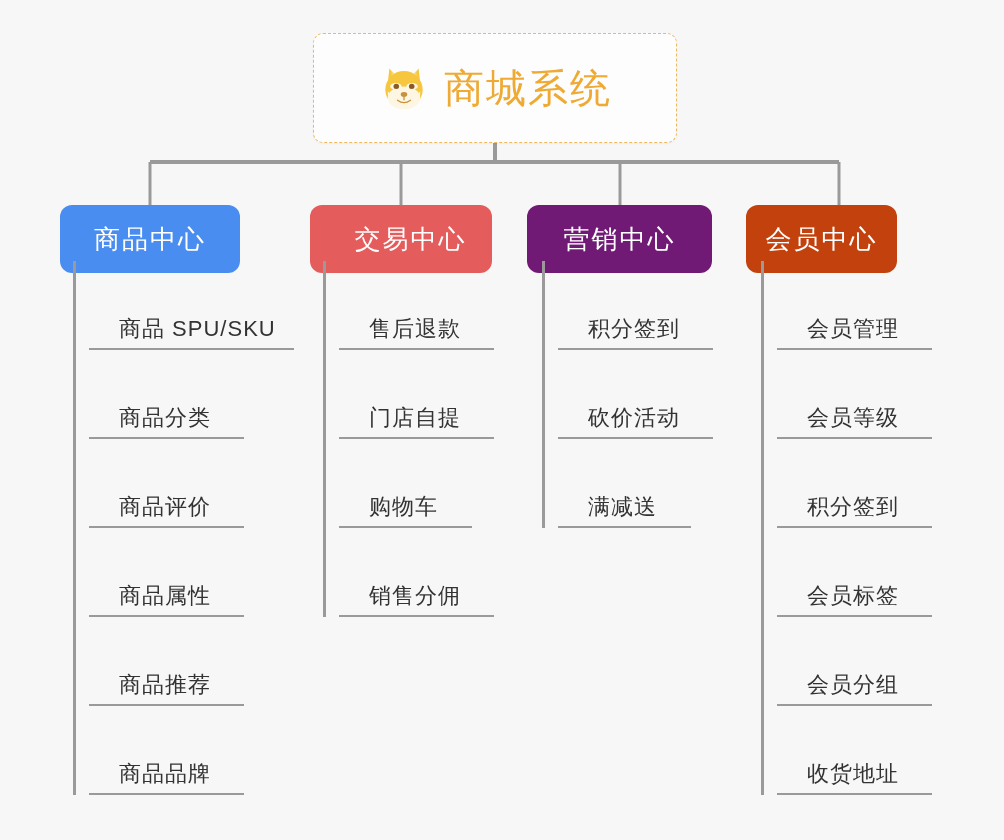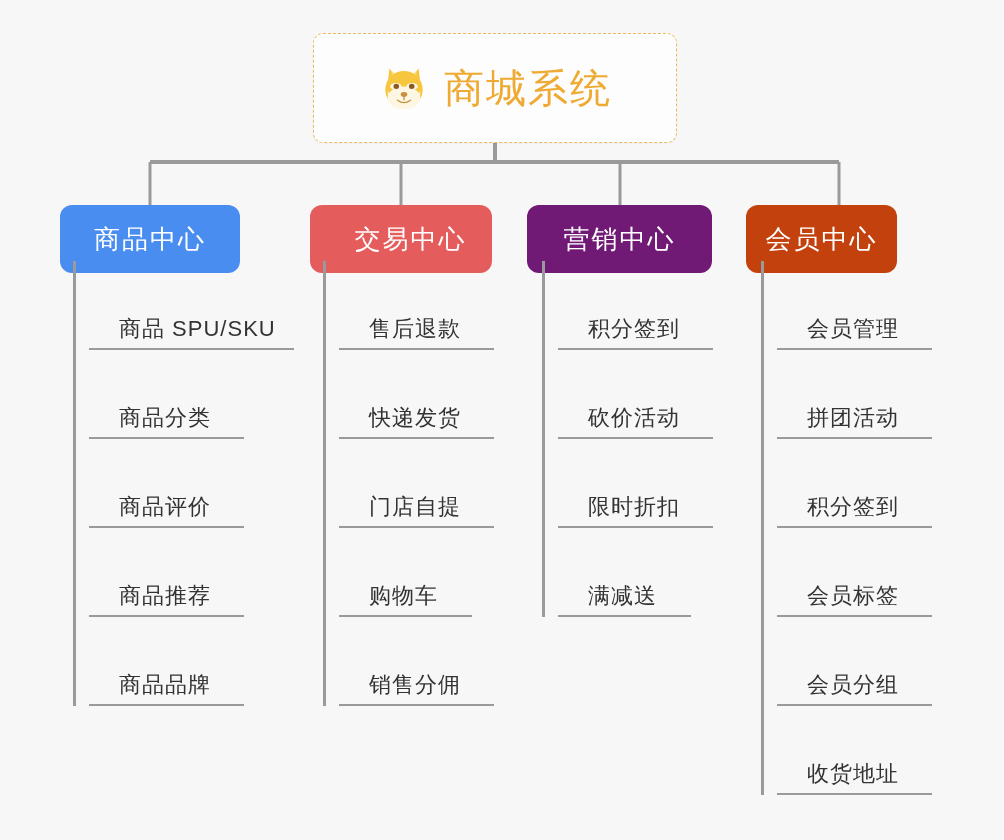--- a/index.html
+++ b/index.html
@@ -150,72 +150,69 @@
         <div class="leaf">
           <span class="leaf-label" style="width: 205px;">商品 SPU/SKU</span>
         </div>
         <div class="leaf">
           <span class="leaf-label" style="width: 155px;">商品分类</span>
         </div>
         <div class="leaf">
           <span class="leaf-label" style="width: 155px; margin-top: 40px;">商品评价</span>
         </div>
         <div class="leaf">
+          <span class="leaf-label" style="width: 155px;">商品属性</span>
+        </div>
+        <div class="leaf">
           <span class="leaf-label" style="width: 155px;">商品推荐</span>
         </div>
         <div class="leaf">
           <span class="leaf-label" style="width: 155px;">商品品牌</span>
         </div>
       </div>
       <div class="branch" style="left: 310px;">
         <div class="cat-box" style="background: rgb(228, 92, 92); width: 182px; padding-left: 19px;">交易中心</div>
       </div>
       <div class="leaf-list" style="left: 323px;">
         <div class="leaf">
           <span class="leaf-label" style="width: 155px;">售后退款</span>
         </div>
         <div class="leaf">
-          <span class="leaf-label" style="width: 155px;">快递发货</span>
-        </div>
-        <div class="leaf">
           <span class="leaf-label" style="width: 155px;">门店自提</span>
         </div>
         <div class="leaf">
           <span class="leaf-label" style="width: 133px;">购物车</span>
         </div>
         <div class="leaf">
           <span class="leaf-label" style="width: 155px;">销售分佣</span>
         </div>
       </div>
       <div class="branch" style="left: 527px;">
         <div class="cat-box" style="background: #701a75; width: 185px;">营销中心</div>
       </div>
       <div class="leaf-list" style="left: 542px;">
         <div class="leaf">
           <span class="leaf-label" style="width: 155px;">积分签到</span>
         </div>
         <div class="leaf">
           <span class="leaf-label" style="width: 155px;">砍价活动</span>
         </div>
         <div class="leaf">
-          <span class="leaf-label" style="width: 155px;">限时折扣</span>
-        </div>
-        <div class="leaf">
           <span class="leaf-label" style="width: 133px;">满减送</span>
         </div>
       </div>
       <div class="branch" style="left: 746px;">
         <div class="cat-box" style="background: #c2410c; width: 151px;">会员中心</div>
       </div>
       <div class="leaf-list" style="left: 761px;">
         <div class="leaf">
           <span class="leaf-label" style="width: 155px;">会员管理</span>
         </div>
         <div class="leaf">
-          <span class="leaf-label" style="width: 155px;">拼团活动</span>
+          <span class="leaf-label" style="width: 155px;">会员等级</span>
         </div>
         <div class="leaf">
           <span class="leaf-label" style="width: 155px; margin-top: 20px;">积分签到</span>
         </div>
         <div class="leaf">
           <span class="leaf-label" style="width: 155px;">会员标签</span>
         </div>
         <div class="leaf">
           <span class="leaf-label" style="width: 155px;">会员分组</span>
         </div>

